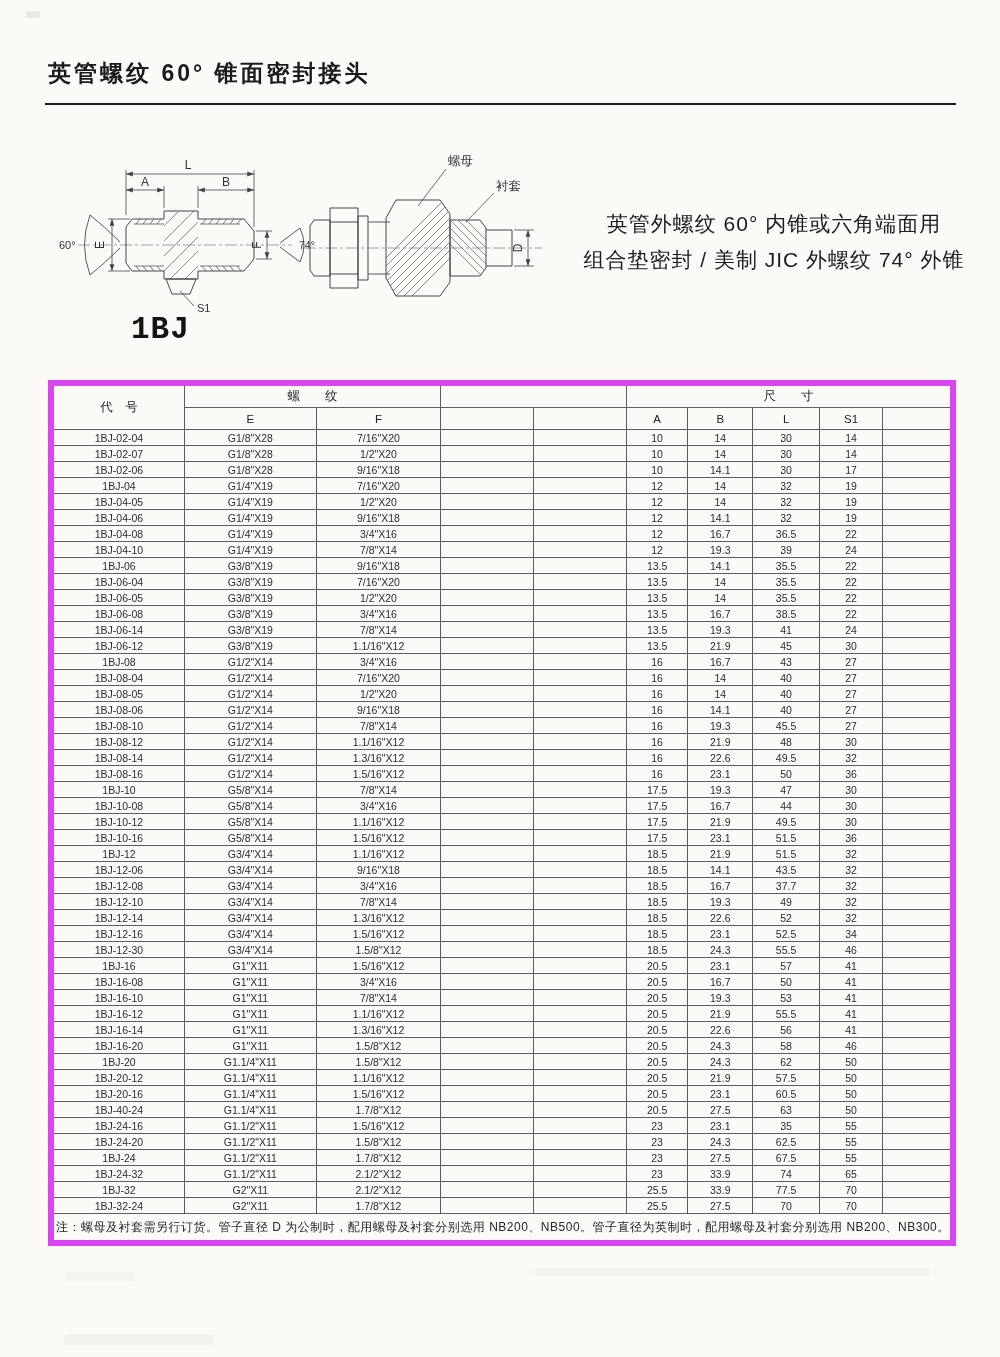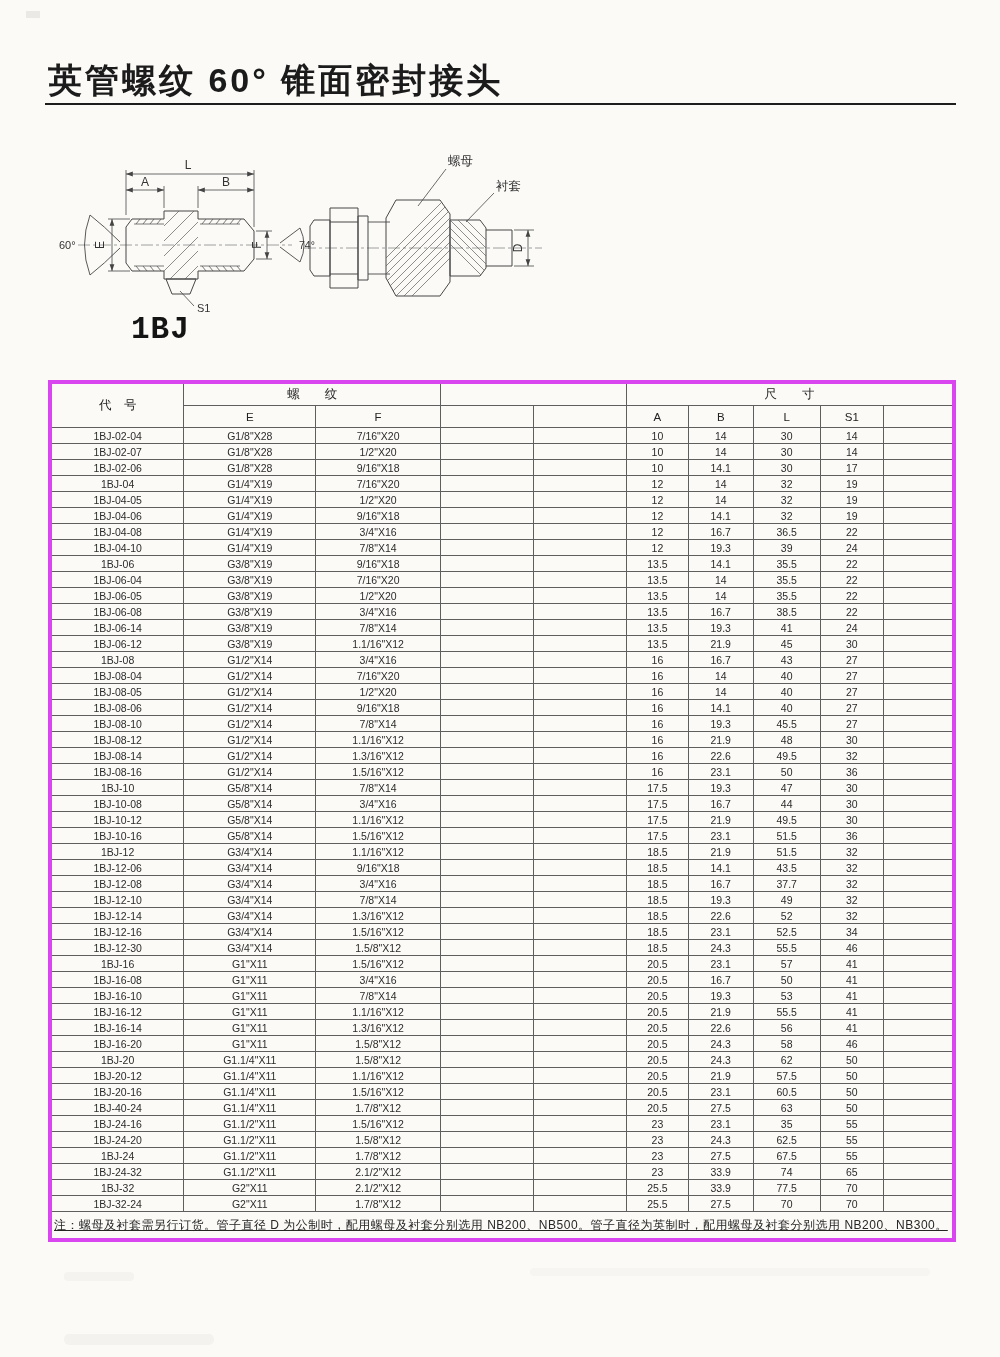--- a/index.html
+++ b/index.html
@@ -3,49 +3,49 @@
 <meta charset="utf-8">
 <style>
   html,body{margin:0;padding:0;background:#e8e8e8;}
   .page{
     position:relative;width:1000px;height:1357px;margin:0 auto;
     background:#fbfaf7;overflow:hidden;
     font-family:"Liberation Sans", sans-serif;color:#2a2a2a;
   }
   .page-title{
     position:absolute;left:48px;top:58px;
-    font-size:34px;font-weight:bold;letter-spacing:3px;color:#1b1b1b;
+    font-size:23px;font-weight:bold;letter-spacing:3px;color:#1b1b1b;
   }
   .title-rule{
     position:absolute;left:45px;top:103px;width:911px;height:2px;background:#1d1d1d;
   }
   .model-label{
     position:absolute;left:131px;top:312px;
     font-size:31px;font-weight:bold;letter-spacing:1px;color:#141414;font-family:Liberation Mono, monospace;
   }
   .description{
     position:absolute;left:566px;top:206px;width:416px;
     font-size:21px;line-height:36px;text-align:center;color:#1c1c1c;letter-spacing:1px;
   }
   .diagram-left{position:absolute;left:52px;top:148px;}
   .diagram-right{position:absolute;left:298px;top:148px;}
   svg text{font-family:"Liberation Sans", sans-serif;fill:#333;}
   .spec-table{
     position:absolute;left:48px;top:380px;width:908px;
-    border-collapse:collapse;table-layout:fixed;border:4px solid #d946ef;
+    border-collapse:collapse;table-layout:fixed;border:6px solid #d946ef;
   }
   .spec-table td{
     border:1px solid #5e5e5e;text-align:center;vertical-align:middle;
     font-size:10.5px;color:#2b2b2b;height:15px;padding:0 2px;
     overflow:hidden;white-space:nowrap;
   }
   .spec-table td.group-head{font-size:12.5px;height:21px;color:#222;}
   .spec-table td.sub-head{font-size:11.5px;height:21px;color:#222;}
   .spec-table td.note-cell{
-    text-align:left;font-size:12px;height:26px;color:#262626;letter-spacing:0.5px;text-decoration:underline;
+    text-align:left;font-size:12px;height:26px;color:#262626;letter-spacing:0.5px;
   }
   .artifact{position:absolute;pointer-events:none;}
 </style>
 </head>
 <body>
 
 <div class="page">
 
   <div class="page-title">英管螺纹 60° 锥面密封接头</div>
   <div class="title-rule"></div>
@@ -158,20 +158,24 @@
       </g>
 
       <path d="M148 21 L120 58" stroke-width="0.8"></path>
       <path d="M196 45 L168 74" stroke-width="0.8"></path>
     </g>
     <text x="150" y="17" font-size="12.5">螺母</text>
     <text x="198" y="42" font-size="12.5">衬套</text>
     <text transform="translate(224,100) rotate(-90)" font-size="12" text-anchor="middle">D</text>
   </svg>
 
+  <div class="description">
+    <div>英管外螺纹 60° 内锥或六角端面用</div>
+    <div>组合垫密封 / 美制 JIC 外螺纹 74° 外锥</div>
+  </div>
 
   <table class="spec-table">
     <colgroup>
       <col style="width:14.8%">
         <col style="width:14.6%">
         <col style="width:13.8%">
       <col style="width:10.3%">
         <col style="width:10.3%">
         <col style="width:6.8%">
       <col style="width:7.2%">

